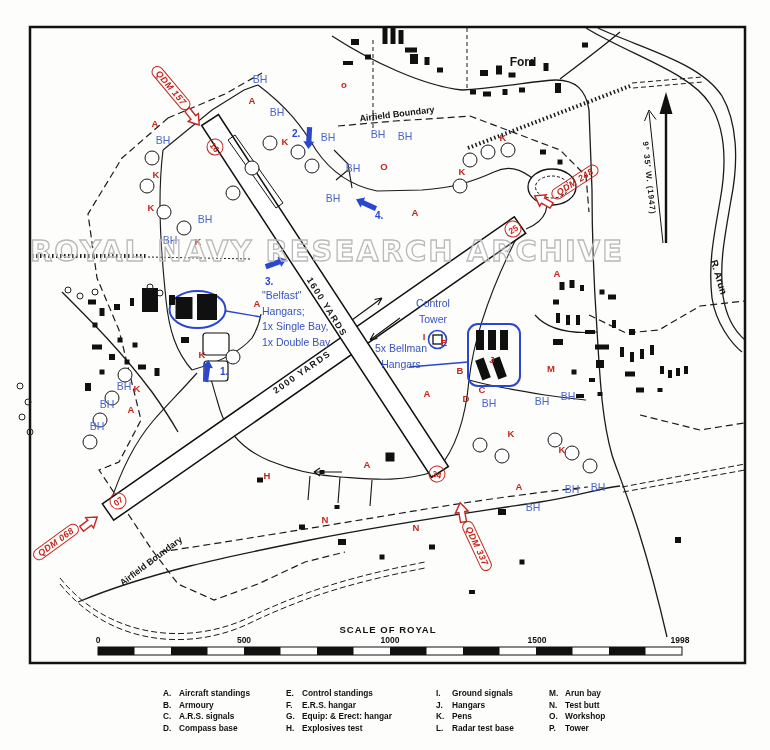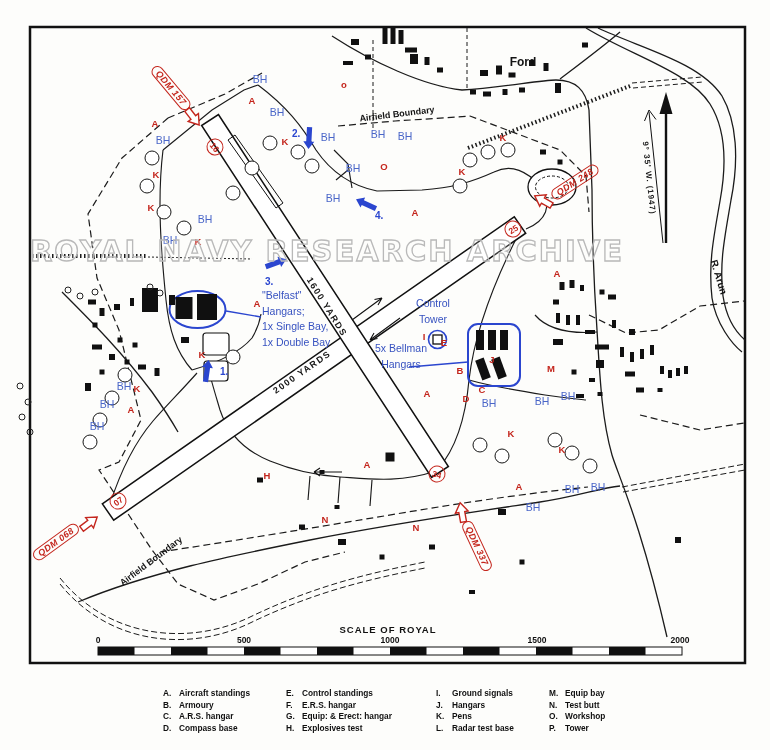--- a/index.html
+++ b/index.html
@@ -373,35 +373,35 @@
   <div class="arrlab" style="left:292px;top:128px;">2.</div>
   <div class="arrlab" style="left:265px;top:276px;">3.</div>
   <div class="arrlab" style="left:375px;top:210px;">4.</div>
 
   <div class="scale-title" style="left:388px;top:629px;transform:translate(-50%,-50%);">SCALE OF ROYAL</div>
   <div class="layer scale-ticks">
       <div style="left: 98px; position: absolute; top: 640px; transform: translate(-50%, -50%);">0</div>
       <div style="left: 244px; position: absolute; top: 640px; transform: translate(-50%, -50%);">500</div>
       <div style="left: 390px; position: absolute; top: 640px; transform: translate(-50%, -50%);">1000</div>
       <div style="left: 537px; position: absolute; top: 640px; transform: translate(-50%, -50%);">1500</div>
-      <div style="left: 680px; position: absolute; top: 640px; transform: translate(-50%, -50%);">2000</div>
+      <div style="left: 680px; position: absolute; top: 640px; transform: translate(-50%, -50%);">1998</div>
     </div>
 
   <div class="legend-col" style="left:163px;">
       <div class="lg-row">
         <span class="lg-letter">A.</span>
         <span class="lg-label">Aircraft standings</span>
       </div>
       <div class="lg-row">
         <span class="lg-letter">B.</span>
         <span class="lg-label">Armoury</span>
       </div>
       <div class="lg-row">
         <span class="lg-letter">C.</span>
-        <span class="lg-label">A.R.S. hangar</span>
+        <span class="lg-label">A.R.S. signals</span>
       </div>
       <div class="lg-row">
         <span class="lg-letter">D.</span>
         <span class="lg-label">Compass base</span>
       </div>
     </div>
   <div class="legend-col" style="left:286px;">
       <div class="lg-row">
         <span class="lg-letter">E.</span>
         <span class="lg-label">Control standings</span>
@@ -433,21 +433,21 @@
         <span class="lg-label">Pens</span>
       </div>
       <div class="lg-row">
         <span class="lg-letter">L.</span>
         <span class="lg-label">Radar test base</span>
       </div>
     </div>
   <div class="legend-col" style="left:549px;">
       <div class="lg-row">
         <span class="lg-letter">M.</span>
-        <span class="lg-label">Equip bay</span>
+        <span class="lg-label">Arun bay</span>
       </div>
       <div class="lg-row">
         <span class="lg-letter">N.</span>
         <span class="lg-label">Test butt</span>
       </div>
       <div class="lg-row">
         <span class="lg-letter">O.</span>
         <span class="lg-label">Workshop</span>
       </div>
       <div class="lg-row">

